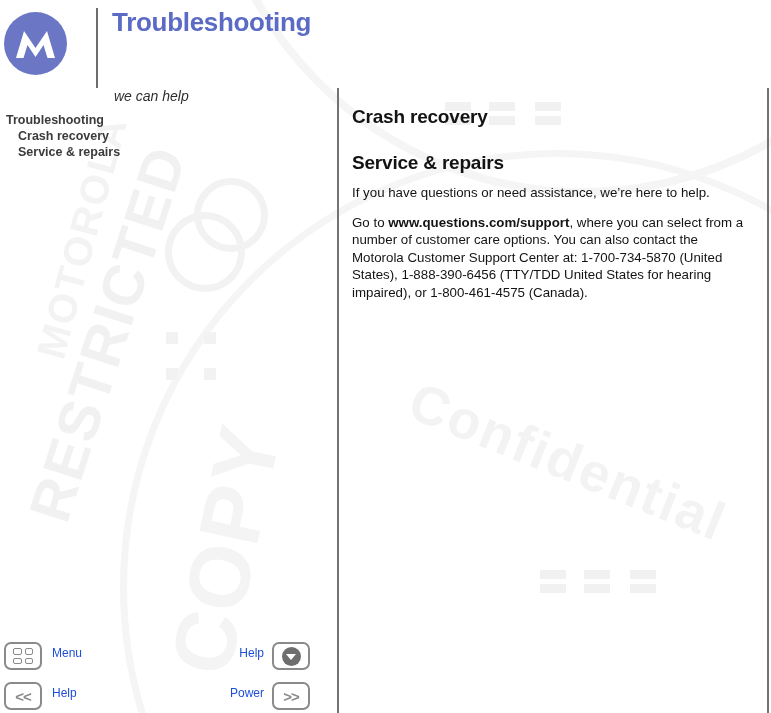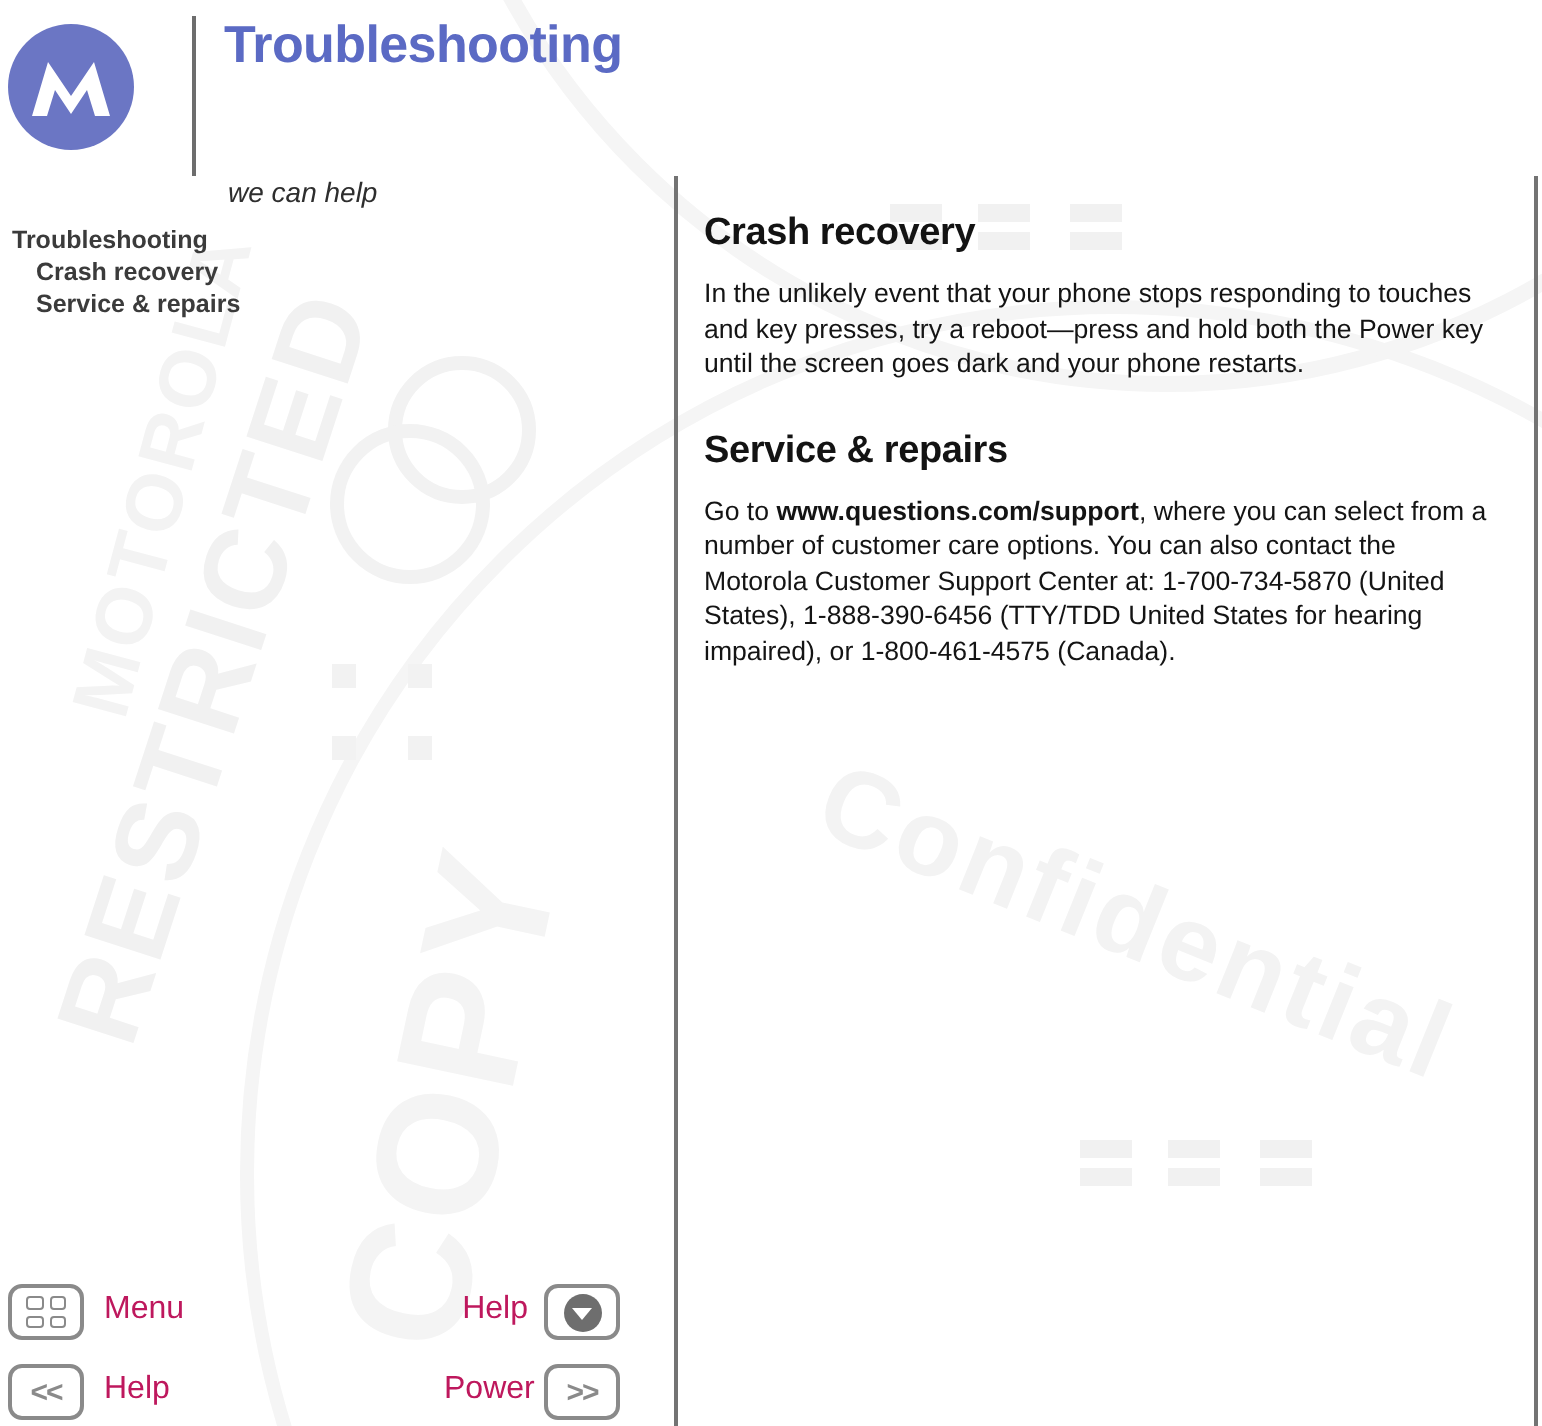--- a/index.html
+++ b/index.html
@@ -297,22 +297,22 @@
     display: flex;
     align-items: center;
     justify-content: center;
     top: 4px;
   }
   .nav-btn.left  { left: 4px; }
   .nav-btn.right { left: 272px; }
 
   .nav-label {
     position: absolute;
-    font-size: 16px;
-    color: #be185d;
+    font-size: 12px;
+    color: #1d4ed8;
     top: 8px;
   }
   .nav-label.left-lab  { left: 52px; }
   .nav-label.right-lab { left: 222px; text-align: right; width: 42px; }
 
   
   .grid-icon {
     width: 20px; height: 16px;
     display: grid;
     grid-template-columns: 1fr 1fr;
@@ -409,23 +409,23 @@
     <div class="side-item indent">
       <span>Crash recovery</span>
     </div>
     <div class="side-item indent">
       <span>Service &amp; repairs</span>
     </div>
   </nav>
 
   <main id="main">
     <h1 class="sec-title">Crash recovery</h1>
-    <p class="body-p">In the unlikely event that your phone stops responding to touches and key presses, try a reboot—press and hold both the Power key until the screen goes dark and your phone restarts.</p>
 
     <h1 class="sec-title second">Service &amp; repairs</h1>
+    <p class="body-p">If you have questions or need assistance, we’re here to help.</p>
 
     <p class="body-p">
       <span>Go to </span><b>www.questions.com/support</b><span>, where you can select from a number of customer care options. You can also contact the Motorola Customer Support Center at: 1-700-734-5870 (United States), 1-888-390-6456 (TTY/TDD United States for hearing impaired), or 1-800-461-4575 (Canada).</span>
     </p>
   </main>
 
   <div id="bottom-nav">
 
     <div class="nav-row row1">
       <div class="nav-btn left">

